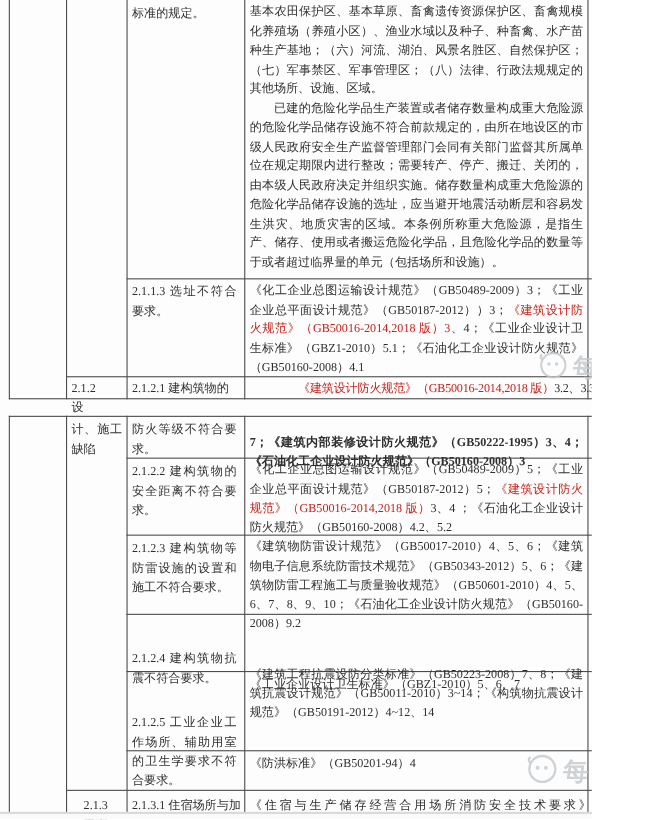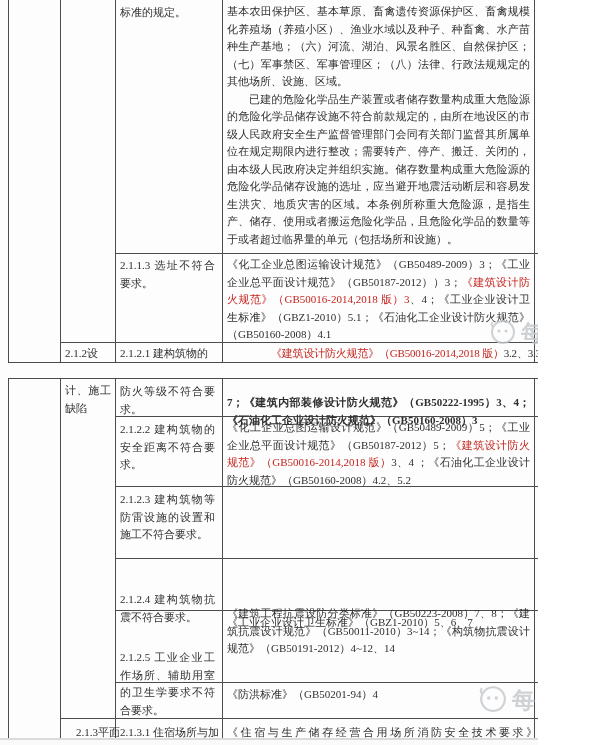--- a/index.html
+++ b/index.html
@@ -14,21 +14,21 @@
   .hline{position:absolute;height:1px;background:#4c4c4c;}
   .cell{
     position:absolute;font-size:11px;line-height:17.5px;
     text-align:justify;color:#2f2f2f;
   }
   .cell p{margin:0;}
   .indent{text-indent:22px;}
   .center{display:flex;align-items:center;justify-content:center;text-align:center;}
   .red{color:#c5231c;}
   .nowrap{white-space:nowrap;overflow:hidden;}
-  .spread{display:flex;}
+  .spread{display:flex;flex-direction:column;}
   .wide{letter-spacing:2.6px;}
   .tight{letter-spacing:-0.2px;margin-left:44px;}
   .watermark{
     position:absolute;display:flex;align-items:center;gap:5px;
     z-index:6;opacity:0.8;white-space:nowrap;
   }
   .wm-text{
     font-size:23px;font-weight:600;color:#c3c8cc;letter-spacing:1px;
     font-family:"Liberation Sans","DejaVu Sans",sans-serif;
   }
@@ -96,21 +96,21 @@
     <div class="vline" style="left:585px;top:0;height:361px;"></div>
 
     <div class="hline" style="left:0;top:0;width:586px;"></div>
     <div class="hline" style="left:107px;top:38px;width:479px;"></div>
     <div class="hline" style="left:107px;top:108px;width:479px;"></div>
     <div class="hline" style="left:107px;top:180px;width:479px;"></div>
     <div class="hline" style="left:107px;top:232px;width:479px;"></div>
     <div class="hline" style="left:107px;top:304px;width:479px;"></div>
     <div class="hline" style="left:52px;top:340px;width:534px;"></div>
 
-    <div class="cell" style="left:57px;top:5px;width:46px;font-family:Liberation Mono, monospace;">
+    <div class="cell" style="left:57px;top:5px;width:46px;">
       <span>计、施工缺陷</span>
     </div>
 
     <div class="cell" style="left:112px;top:5px;width:95px;">
       <span>防火等级不符合要求。</span>
     </div>
     <div class="cell" style="left:219px;top:16px;width:303px;font-weight:bold;">
       <span>7；《建筑内部装修设计防火规范》（GB50222-1995）3、4；《石油化工企业设计防火规范》（GB50160-2008）3</span>
     </div>
 
@@ -119,20 +119,23 @@
     </div>
     <div class="cell" style="left:219px;top:41px;width:303px;">
       <span>《化工企业总图运输设计规范》（GB50489-2009）5；《工业企业总平面设计规范》（GB50187-2012）5；</span><span class="red">《建筑设计防火规范》（GB50016-2014,2018 版）</span><span>3、4 ；《石油化工企业设计防火规范》（GB50160-2008）4.2、5.2</span>
     </div>
     <div class="cell center" style="left:526px;top:38px;width:59px;height:70px;">
       <span>首次</span>
     </div>
 
     <div class="cell" style="left:112px;top:113px;width:95px;">
       <span>2.1.2.3 建构筑物等防雷设施的设置和施工不符合要求。</span>
+    </div>
+    <div class="cell" style="left:219px;top:111px;width:303px;">
+      <span>《建筑物防雷设计规范》（GB50017-2010）4、5、6；《建筑物电子信息系统防雷技术规范》（GB50343-2012）5、6；《建筑物防雷工程施工与质量验收规范》（GB50601-2010）4、5、6、7、8、9、10；《石油化工企业设计防火规范》（GB50160-2008）9.2</span>
     </div>
     <div class="cell center" style="left:526px;top:108px;width:59px;height:72px;">
       <span>年度</span>
     </div>
 
     <div class="cell" style="left:112px;top:185px;width:95px;margin-top:28px;">
       <span>2.1.2.4 建构筑物抗震不符合要求。</span>
     </div>
     <div class="cell" style="left:219px;top:183px;width:303px;margin-top:44px;">
       <span>《建筑工程抗震设防分类标准》（GB50223-2008）7、8；《建筑抗震设计规范》（GB50011-2010）3~14；《构筑物抗震设计规范》（GB50191-2012）4~12、14</span>

